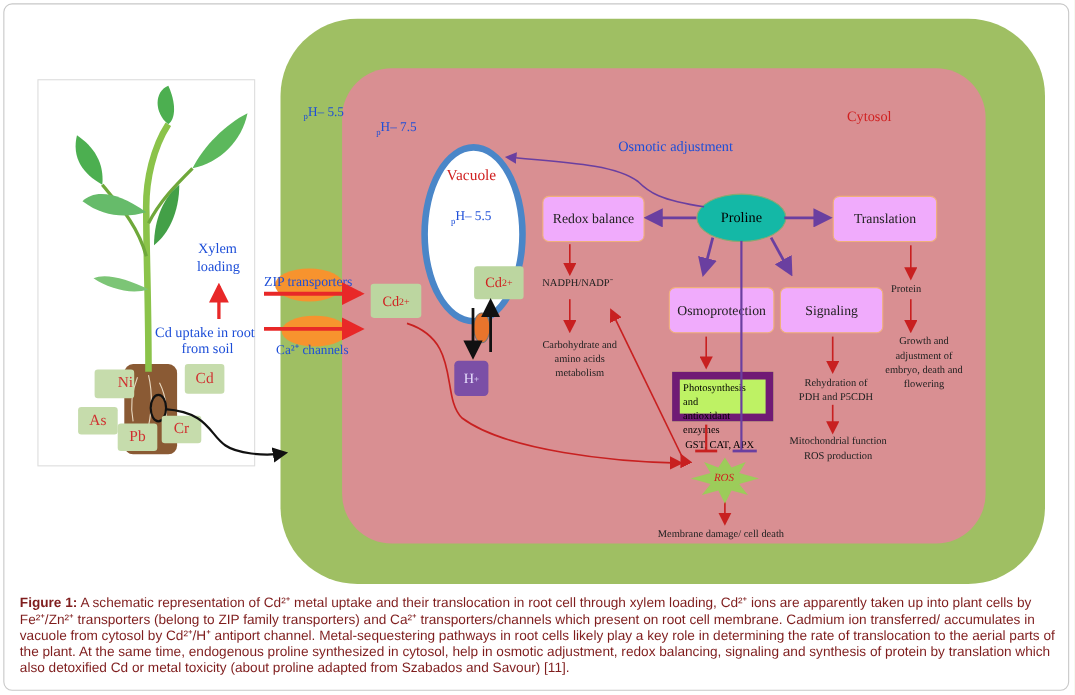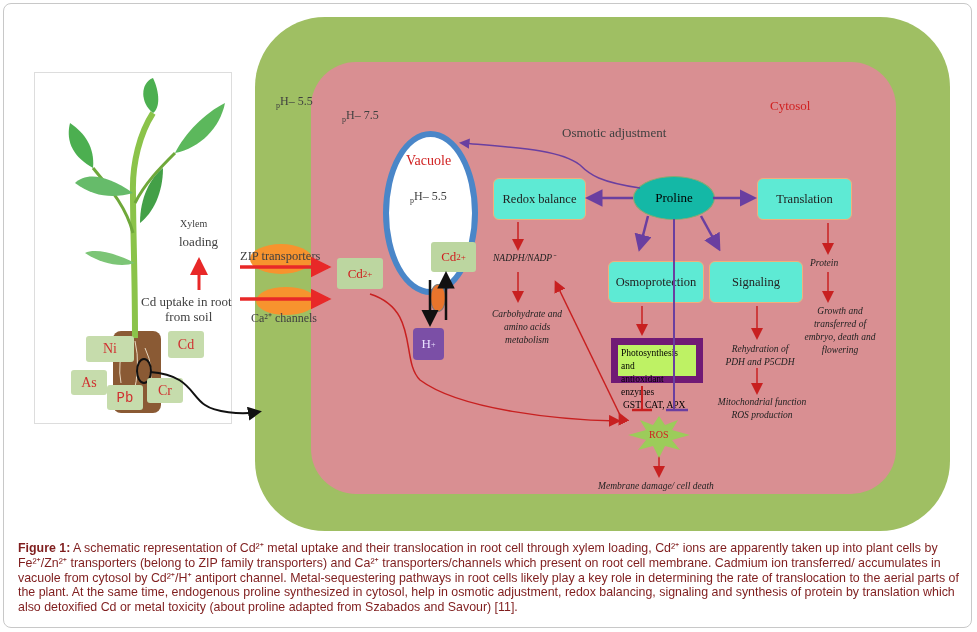--- a/index.html
+++ b/index.html
@@ -2,26 +2,26 @@
 <html><head>
 <meta charset="utf-8">
 <style>
   html,body{margin:0;padding:0;background:#fff;}
   body{width:977px;height:632px;position:relative;overflow:hidden;font-family:"Liberation Serif",serif;}
   .frame{position:absolute;left:3px;top:3px;width:969px;height:625px;border:1px solid #c8c8c8;border-radius:8px;box-sizing:border-box;}
   .abs{position:absolute;}
   .plant-panel{position:absolute;left:34px;top:72px;width:196px;height:350px;border:1px solid #ddd;background:#fff;}
   .cell-wall{position:absolute;left:255px;top:17px;width:695px;height:514px;background:#9fbf63;border-radius:70px 70px 70px 70px;}
   .cytosol{position:absolute;left:311px;top:62px;width:585px;height:432px;background:#d98f92;border-radius:45px;}
-  .lbl{position:absolute;font-size:12px;color:#404040;white-space:nowrap;}
+  .lbl{position:absolute;font-size:12px;color:#1d4ed8;white-space:nowrap;}
   .red{color:#d02020;}
-  .box-orange{position:absolute;background:#5eead4;border:1px solid #f0b07a;border-radius:6px;font-size:12.5px;color:#222;display:flex;align-items:center;justify-content:center;}
+  .box-orange{position:absolute;background:#f0abfc;border:1px solid #f0b07a;border-radius:6px;font-size:12.5px;color:#222;display:flex;align-items:center;justify-content:center;}
   .box-green{position:absolute;background:#bcd6a0;border-radius:3px;font-size:13px;color:#d02020;display:flex;align-items:center;justify-content:center;}
   .soil-tag{position:absolute;background:#c6dcac;border-radius:3px;font-size:14px;color:#d03030;display:flex;align-items:center;justify-content:center;}
-  .small{position:absolute;font-size:9.5px;color:#222;text-align:center;line-height:13px;white-space:nowrap;font-style:italic;}
+  .small{position:absolute;font-size:9.5px;color:#222;text-align:center;line-height:13px;white-space:nowrap;}
   .caption{position:absolute;left:18px;top:541px;width:944px;font-family:"Liberation Sans",sans-serif;font-size:12.4px;line-height:14.8px;color:#7f1d1d;}
   .caption b{font-weight:bold;}
   svg{position:absolute;left:0;top:0;overflow:visible;}
 </style>
 </head>
 <body>
 
 <div class="frame"></div>
 
 <div class="plant-panel">
@@ -38,29 +38,29 @@
     <path d="M140 80 C150 60 170 40 190 30 C185 55 165 75 140 80Z" fill="#5cb85c"></path>
     <path d="M58 95 C40 85 30 70 35 50 C50 60 60 75 58 95Z" fill="#4caf50"></path>
     <path d="M98 120 C70 100 50 100 40 110 C60 125 80 125 98 120Z" fill="#66bb6a"></path>
     <path d="M105 150 C105 125 115 105 128 95 C128 120 118 140 105 150Z" fill="#43a047"></path>
     <path d="M100 190 C80 180 60 175 50 180 C65 190 85 195 100 190Z" fill="#7cc576"></path>
 
     <ellipse cx="109" cy="298" rx="7" ry="12" fill="none" stroke="#111" stroke-width="2"></ellipse>
   </svg>
 </div>
 
-<div class="lbl" style="left:180px;top:218px;font-size:10px;">Xylem</div>
+<div class="lbl" style="left:180px;top:218px;font-size:13px;">Xylem</div>
 <div class="lbl" style="left:179px;top:234px;font-size:13px;">loading</div>
 <div class="lbl" style="left:141px;top:294px;font-size:13px;text-align:center;">Cd uptake in root</div>
 <div class="lbl" style="left:165px;top:309px;font-size:13px;">from soil</div>
 
-<div class="soil-tag" style="left:86px;top:336px;width:48px;height:26px;">Ni</div>
+<div class="soil-tag" style="left:86px;top:336px;width:16px;height:26px;padding-left:20px;">Ni</div>
 <div class="soil-tag" style="left:168px;top:331px;width:36px;height:27px;">Cd</div>
 <div class="soil-tag" style="left:71px;top:370px;width:36px;height:25px;">As</div>
-<div class="soil-tag" style="left:107px;top:385px;width:36px;height:25px;font-family:Liberation Mono, monospace;">Pb</div>
+<div class="soil-tag" style="left:107px;top:385px;width:36px;height:25px;">Pb</div>
 <div class="soil-tag" style="left:147px;top:378px;width:36px;height:25px;">Cr</div>
 
 <div class="cell-wall"></div>
 <div class="cytosol"></div>
 
 <div class="lbl" style="left:276px;top:94px;"><sub style="font-size:8px">p</sub><span>H– 5.5</span></div>
 <div class="lbl" style="left:342px;top:108px;"><sub style="font-size:8px">p</sub><span>H– 7.5</span></div>
 <div class="lbl red" style="left:770px;top:98px;font-size:13px;">Cytosol</div>
 
 <div class="abs" style="left:250px;top:244px;width:62px;height:30px;border-radius:50%;background:#f7932e;"></div>
@@ -108,21 +108,21 @@
   <div>Rehydration of</div>
     <div>PDH and  P5CDH</div>
 </div>
 <div class="small" style="left:710px;top:396px;width:104px;">
   <div>Mitochondrial function</div>
     <div>ROS production</div>
 </div>
 <div class="small" style="left:810px;top:257px;">Protein</div>
 <div class="small" style="left:800px;top:305px;width:80px;">
   <div>Growth and</div>
-    <div>transferred  of</div>
+    <div>adjustment  of</div>
     <div>embryo, death  and</div>
     <div>flowering</div>
 </div>
 <div class="small" style="left:598px;top:480px;">Membrane damage/ cell death</div>
 
 <svg width="977" height="632">
   <defs>
     <marker id="mr" markerWidth="8" markerHeight="8" refX="6" refY="4" orient="auto">
         <path d="M0,0 L8,4 L0,8 Z" fill="#c82020"></path>
       </marker>
@@ -166,15 +166,15 @@
   <line x1="642" y1="386" x2="642" y2="410" stroke="#c82020" stroke-width="2"></line>
   <line x1="632" y1="410" x2="652" y2="410" stroke="#c82020" stroke-width="2.5"></line>
   <line x1="757" y1="306" x2="757" y2="337" stroke="#c82020" stroke-width="1.5" marker-end="url(#mr)"></line>
   <line x1="757" y1="368" x2="757" y2="392" stroke="#c82020" stroke-width="1.5" marker-end="url(#mr)"></line>
   <line x1="828" y1="223" x2="828" y2="252" stroke="#c82020" stroke-width="1.5" marker-end="url(#mr)"></line>
   <line x1="828" y1="272" x2="828" y2="300" stroke="#c82020" stroke-width="1.5" marker-end="url(#mr)"></line>
   <line x1="659" y1="452" x2="659" y2="475" stroke="#c82020" stroke-width="1.5" marker-end="url(#mr)"></line>
 
   <polygon fill="#9ccc5a" points="659,416 665,425 678,420 672,430 690,435 672,440 680,450 665,446 659,458 653,446 638,450 646,440 628,435 646,430 640,420 653,425"></polygon>
 </svg>
-<div class="lbl red" style="left:649px;top:429px;font-size:10px;">ROS</div>
+<div class="lbl red" style="left:649px;top:429px;font-size:10px;font-style:italic;">ROS</div>
 
 <div class="caption"><b>Figure 1:</b><span> A schematic representation of Cd²⁺ metal uptake and their translocation in root cell through  xylem loading, Cd²⁺ ions are apparently taken up into plant cells by Fe²⁺/Zn²⁺ transporters (belong to ZIP family transporters) and Ca²⁺ transporters/channels which present on root cell membrane. Cadmium ion transferred/ accumulates in vacuole from cytosol by Cd²⁺/H⁺ antiport channel. Metal-sequestering pathways in root cells likely play a key role in determining the rate of translocation to the aerial parts of the plant. At the same time, endogenous proline synthesized in cytosol, help in osmotic adjustment, redox balancing, signaling and synthesis of protein by translation which also detoxified Cd or metal toxicity (about proline adapted from Szabados and Savour) [11].</span></div>
 
 </body></html>

